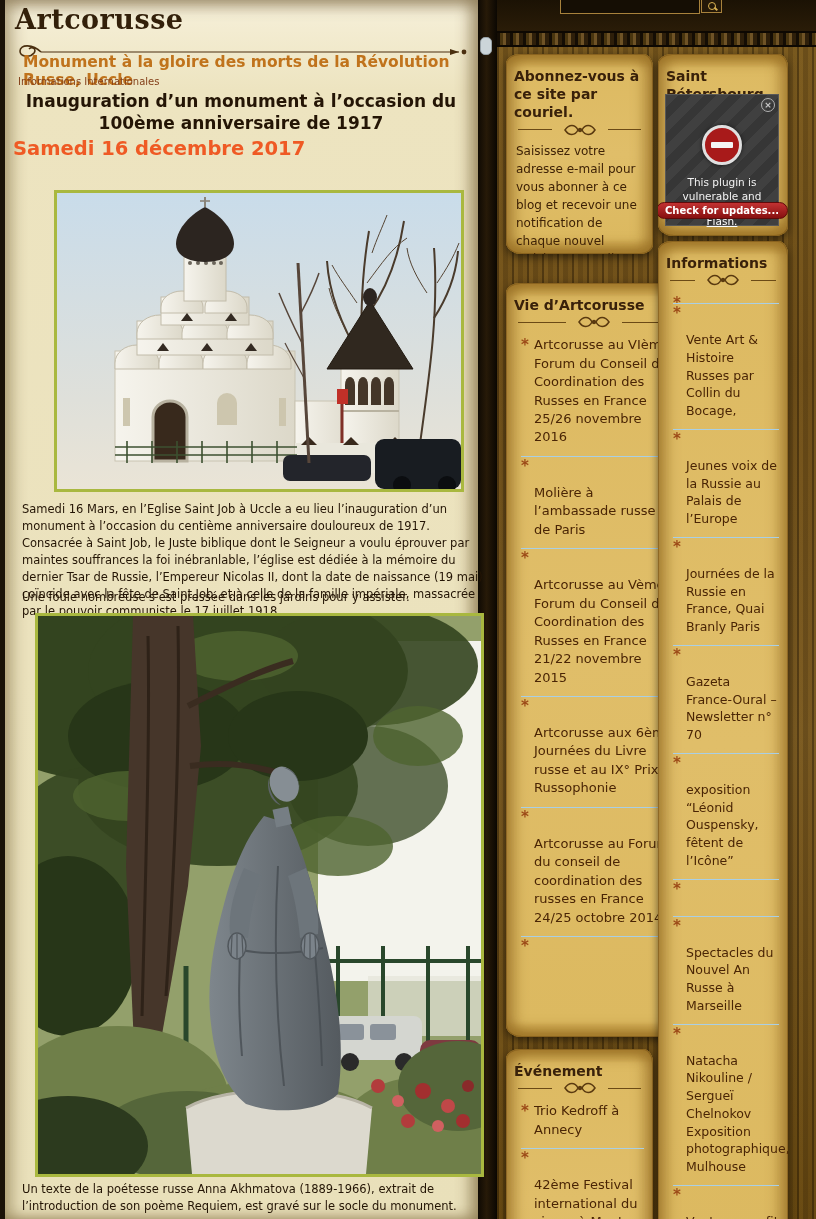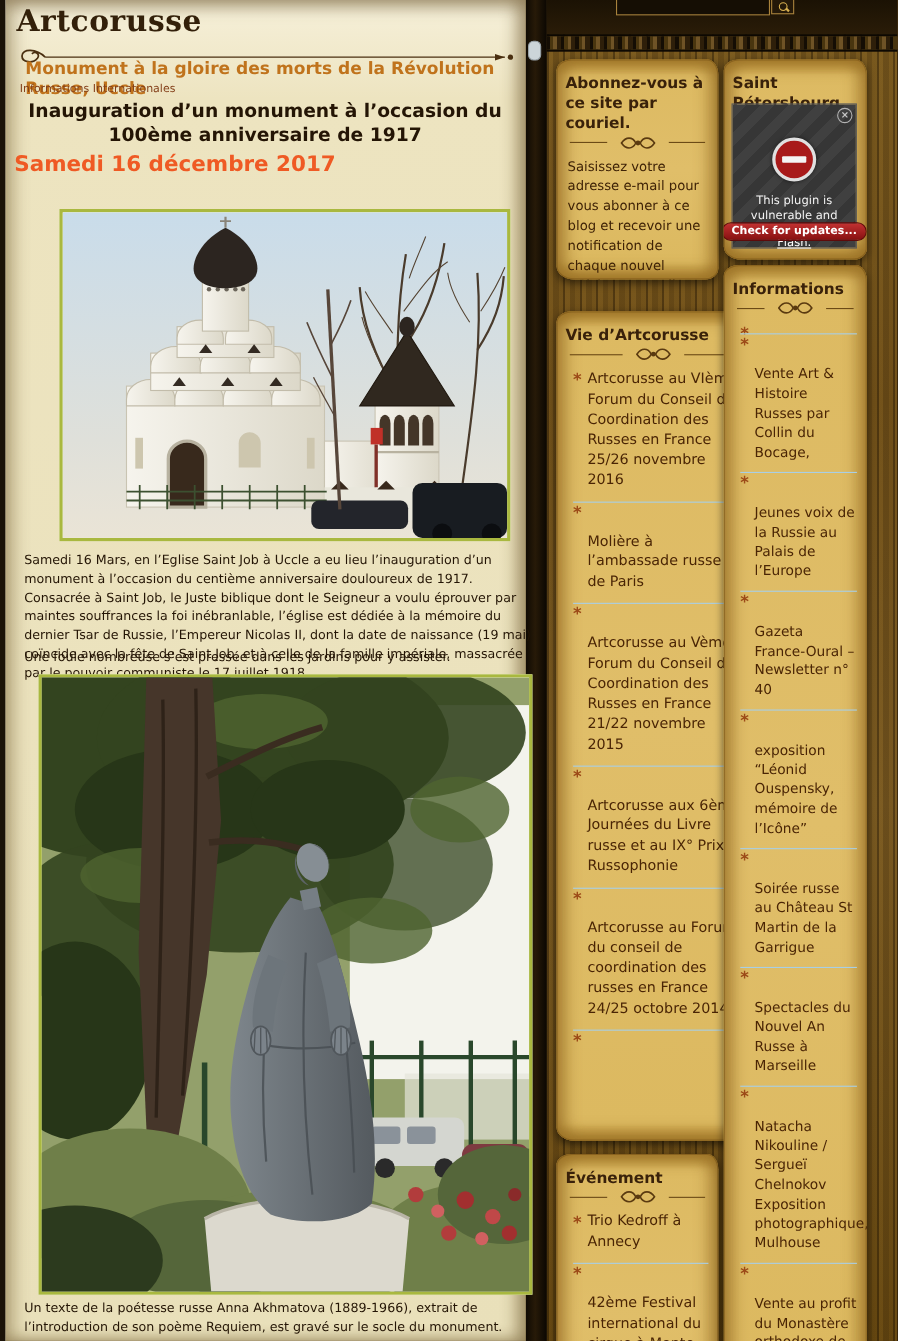--- a/index.html
+++ b/index.html
@@ -496,34 +496,37 @@
         <li class="pitem">
           <span class="star"></span>
           <span>Vente Art &amp; Histoire Russes par Collin du Bocage,</span>
         </li>
 
         <li class="pitem">
           <span class="star"></span>
           <span>Jeunes voix de la Russie au Palais de l’Europe</span>
         </li>
 
-
-        <li class="pitem">
-          <span class="star"></span>
-          <span>Gazeta France-Oural – Newsletter n° 40</span>
-        </li>
-
-        <li class="pitem">
-          <span class="star"></span>
-          <span>exposition “Léonid Ouspensky, mémoire de l’Icône”</span>
-        </li>
-
-        <li class="pitem">
-          <span class="star"></span>
-          <span>Soirée russe au Château St Martin de la Garrigue</span>
+        <li class="pitem">
+          <span class="star"></span>
+          <span>Journées de la Russie en France, Quai Branly Paris</span>
+        </li>
+
+        <li class="pitem">
+          <span class="star"></span>
+          <span>Gazeta France-Oural – Newsletter n° 70</span>
+        </li>
+
+        <li class="pitem">
+          <span class="star"></span>
+          <span>exposition “Léonid Ouspensky, fêtent de l’Icône”</span>
+        </li>
+
+        <li class="pitem">
+          <span class="star"></span>
         </li>
 
         <li class="pitem">
           <span class="star"></span>
           <span>Spectacles du Nouvel An Russe à Marseille</span>
         </li>
 
         <li class="pitem">
           <span class="star"></span>
           <span>Natacha Nikouline / Sergueï Chelnokov Exposition photographique, Mulhouse</span>

